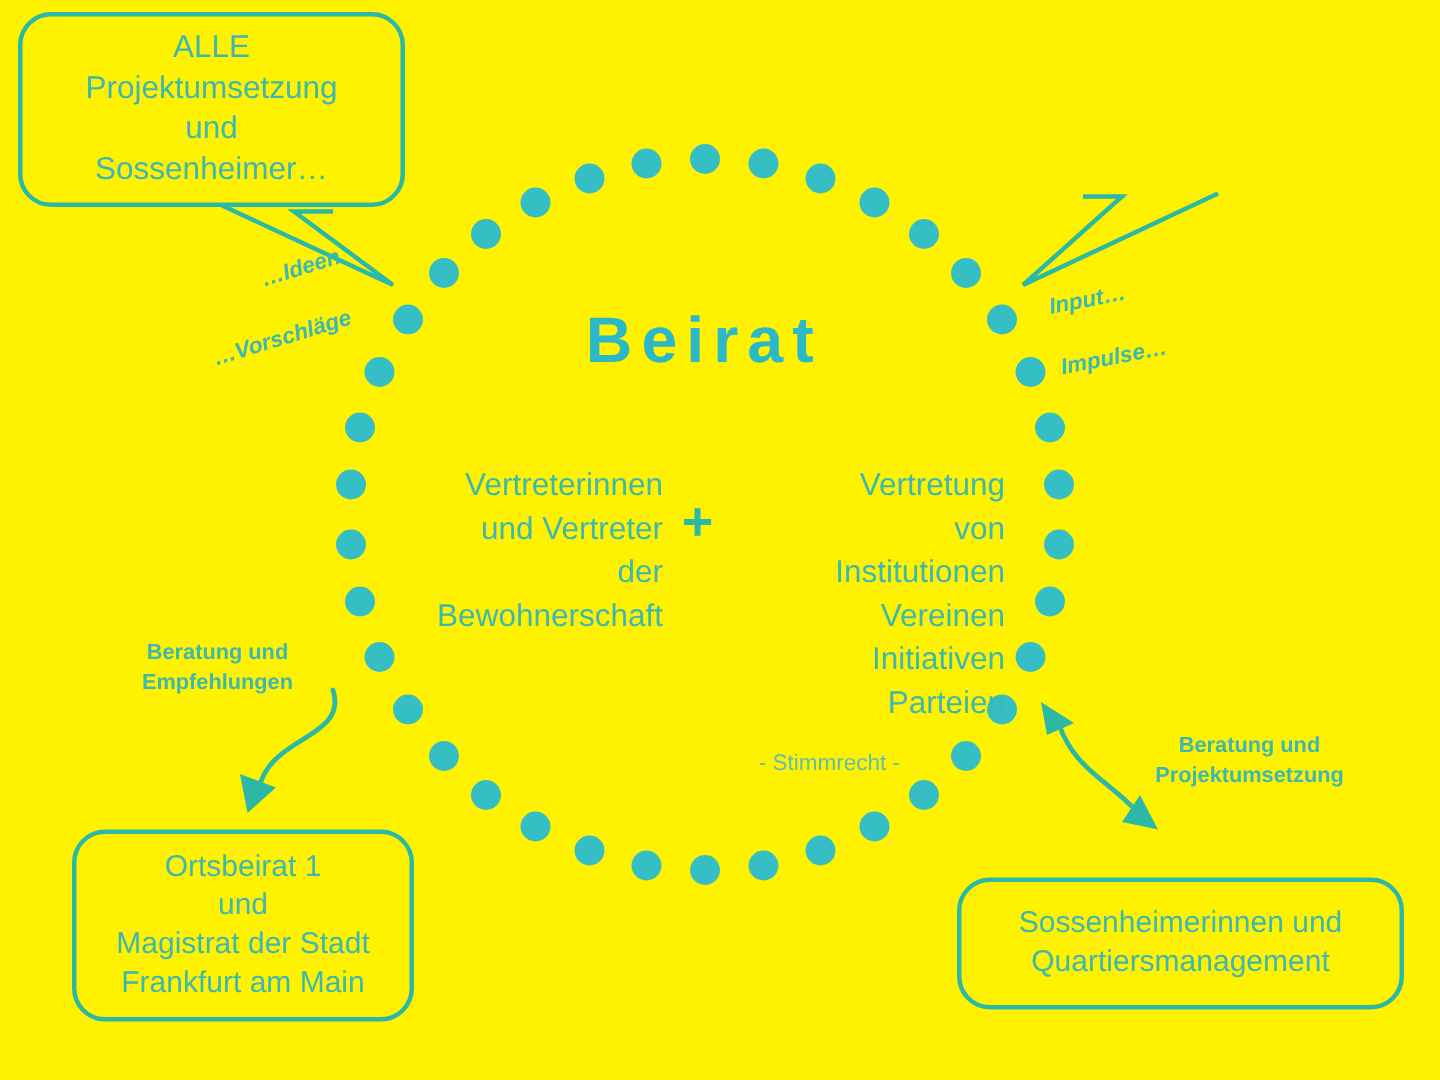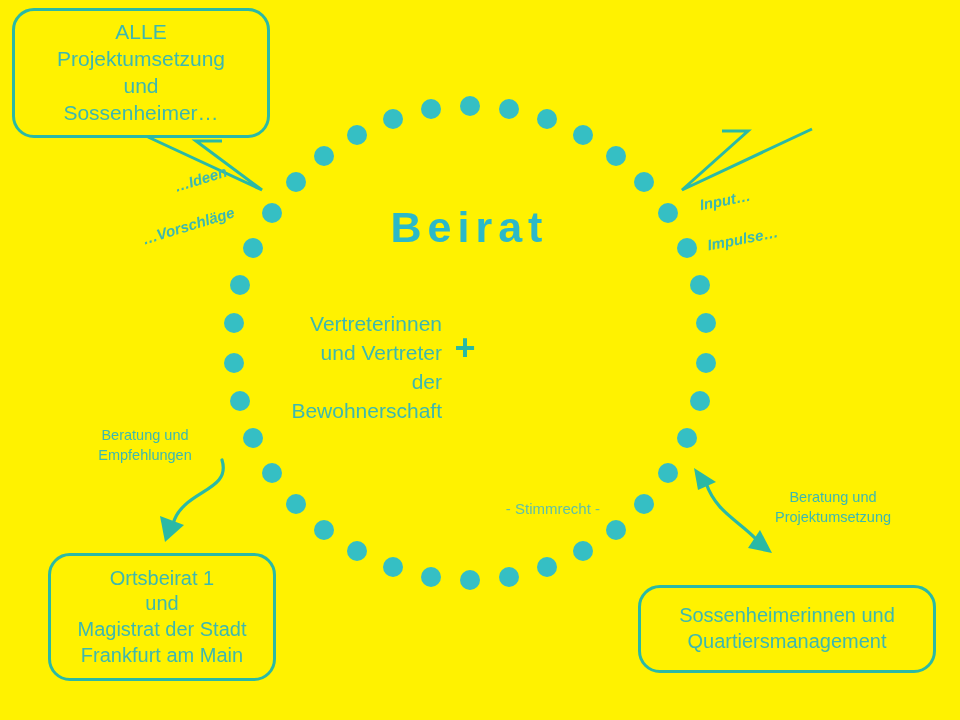--- a/index.html
+++ b/index.html
@@ -80,21 +80,21 @@
     transform:rotate(-11deg);
     transform-origin:left top;
   }
   #label-input .l1{display:block;}
   #label-input .l2{display:block;}
 
   .arrow-label{
     position:absolute;
     color:#3DB8AF;
     font-size:14.5px;
-    font-weight:normal;
+    font-weight:bold;
     text-align:center;
     line-height:1.4;
     white-space:pre-line;
   }
   #label-beratung-empfehlungen{left:70px;top:425px;width:150px;}
   #label-beratung-projekt{left:740px;top:487px;width:186px;}
 
   #title-beirat{
     position:absolute;
     left:0;top:203px;width:885px;
@@ -197,20 +197,26 @@
     <path d="M 694,468 L 716,482 L 698,490 Z" fill="#2BB9A5"></path>
     <path d="M 772,553 L 748,548 L 760,530 Z" fill="#2BB9A5"></path>
   </svg>
 
   <div id="title-beirat">Beirat</div>
   <div id="plus-sign">+</div>
   <div class="col" id="col-left">Vertreterinnen
 und Vertreter
 der
 Bewohnerschaft</div>
+  <div class="col" id="col-right">Vertretung
+von
+Institutionen
+Vereinen
+Initiativen
+Parteien</div>
   <div id="stimmrecht">- Stimmrecht -</div>
 
   <div class="bubble" id="bubble-all">
     <span class="txt">ALLE
 Projektumsetzung
 und
 Sossenheimer…</span>
   </div>
 
 

